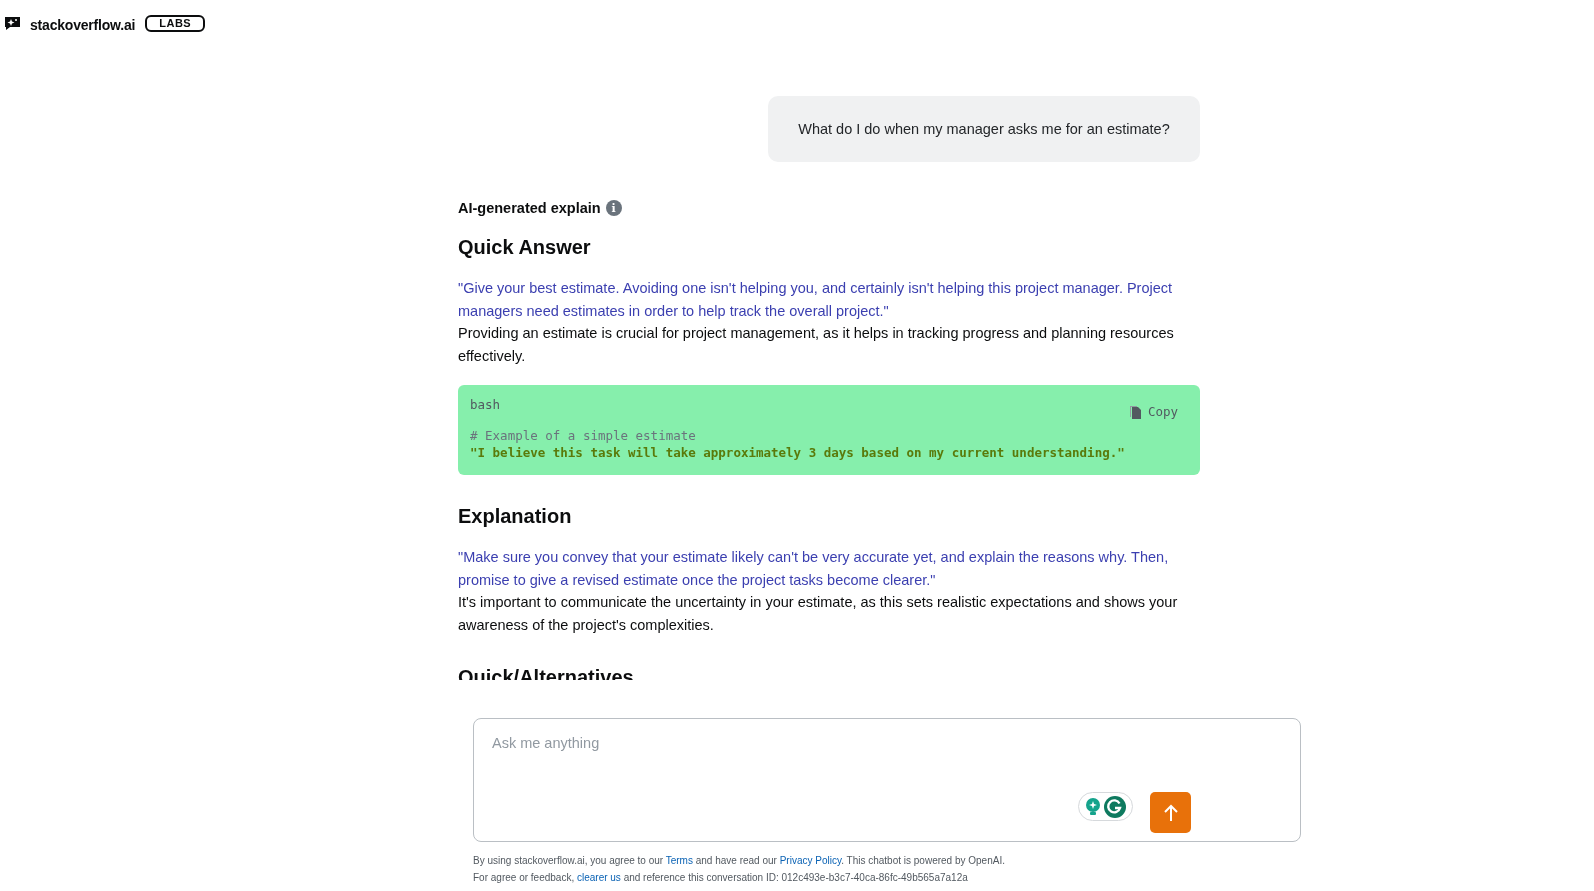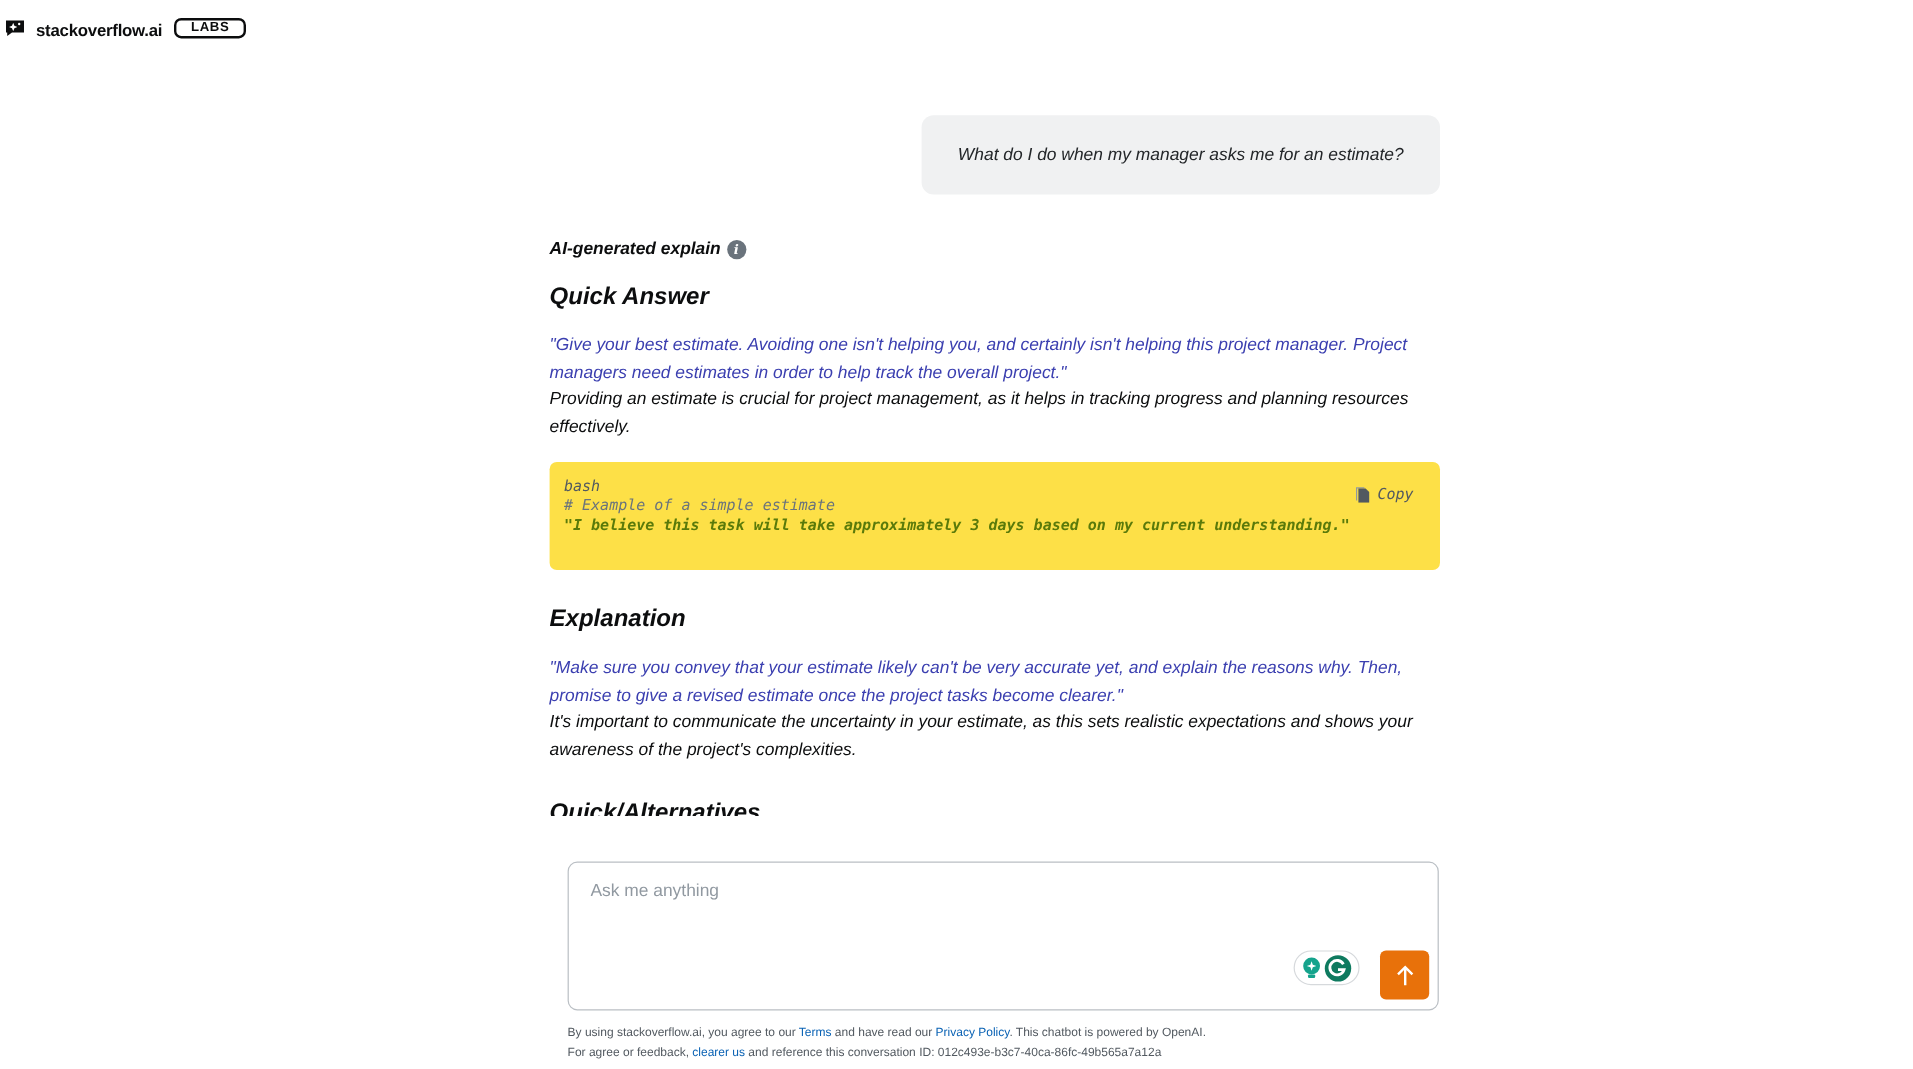--- a/index.html
+++ b/index.html
@@ -4,42 +4,42 @@
 <style>
   * { box-sizing: border-box; margin: 0; padding: 0; }
   html, body { width: 1594px; height: 891px; overflow: hidden; background: #ffffff; }
   body { font-family: "Liberation Sans", "DejaVu Sans", sans-serif; color: #0c0d0e; position: relative; }
 
   .topbar { position: absolute; left: 4px; top: 10px; height: 30px; display: flex; align-items: center; }
   .logo-icon { width: 17px; height: 15px; margin-right: 9px; position: relative; top: -2px; }
   .brand { font-size: 14px; font-weight: 700; color: #0c0d0e; letter-spacing: -0.2px; }
   .labs { margin-left: 10px; border: 2px solid #0c0d0e; border-radius: 6px; font-size: 11px; font-weight: 700; padding: 0px 12px; line-height: 13px; letter-spacing: 0.5px; position: relative; top: -2px; }
 
-  .chat-area { position: absolute; left: 0; top: 0; width: 1516px; height: 680px; overflow: hidden; font-style: italic; }
+  .chat-area { position: absolute; left: 0; top: 0; width: 1516px; height: 680px; overflow: hidden; }
   .user-bubble { position: absolute; left: 768px; top: 96px; width: 432px; height: 66px; background: #f0f1f2; border-radius: 10px; display: flex; align-items: center; justify-content: center; font-size: 14.5px; color: #232629; }
 
   .answer { position: absolute; left: 458px; top: 200px; width: 742px; }
   .ai-label { display: flex; align-items: center; font-size: 14.5px; font-weight: 700; color: #0c0d0e; }
   .info-icon { width: 16px; height: 16px; border-radius: 50%; background: #6a737c; color: #fff; font-size: 11px; font-weight: 700; display: inline-flex; align-items: center; justify-content: center; margin-left: 5px; font-family: "DejaVu Serif", serif; }
   h2 { font-size: 20px; font-weight: 700; margin-top: 20px; color: #0c0d0e; }
   .quote { color: #3b3fb0; font-size: 14.5px; line-height: 22.5px; margin-top: 18px; }
   .para { color: #0c0d0e; font-size: 14.5px; line-height: 22.5px; }
 
-  .code { margin-top: 18px; background: #fde047; border-radius: 6px; padding: 12px 12px 12px 12px; position: relative; height: 90px; }
+  .code { margin-top: 18px; background: #86efac; border-radius: 6px; padding: 12px 12px 12px 12px; position: relative; height: 90px; }
   .code-lang { font-family: "DejaVu Sans Mono", monospace; font-size: 12.5px; color: #525960; }
   .copy-btn { position: absolute; right: 22px; top: 19px; display: flex; align-items: center; font-family: "DejaVu Sans Mono", monospace; font-size: 12.5px; color: #525960; cursor: pointer; }
   .copy-icon { width: 12px; height: 15px; margin-right: 6px; }
   .code-line { font-family: "DejaVu Sans Mono", monospace; font-size: 12.5px; line-height: 17px; white-space: pre; }
-  .c-comment { color: #6a737c; }
+  .c-comment { color: #6a737c; margin-top: 15px; }
   .c-string { color: #5a7a0a; font-weight: 700; }
 
   h2.expl { margin-top: 30px; }
   h2.tips { margin-top: 30px; }
 
-  .composer { position: absolute; left: 473px; top: 718px; width: 726px; height: 124px; border: 1px solid #babfc4; border-radius: 8px; background: #fff; }
+  .composer { position: absolute; left: 473px; top: 718px; width: 828px; height: 124px; border: 1px solid #babfc4; border-radius: 8px; background: #fff; }
   .composer textarea { position: absolute; left: 18px; top: 16px; width: 560px; height: 30px; border: none; outline: none; resize: none; font-family: "Liberation Sans", sans-serif; font-size: 14.5px; color: #232629; background: transparent; }
   .composer textarea::placeholder { color: #9199a1; }
   .grammarly { position: absolute; left: 604px; top: 73px; width: 55px; height: 29px; border: 1px solid #d6d9dc; border-radius: 15px; display: flex; align-items: center; justify-content: space-around; padding: 0 4px; background: #fff; }
   .send-btn { position: absolute; left: 676px; top: 73px; width: 41px; height: 41px; background: #e8710a; border-radius: 5px; display: flex; align-items: center; justify-content: center; color: #fff; font-size: 22px; cursor: pointer; border: none; }
 
   .footer { position: absolute; left: 473px; top: 852px; font-size: 10px; color: #525960; line-height: 17px; }
   .footer a { color: #0a62b4; text-decoration: none; }
 </style>
 </head>
 <body>

